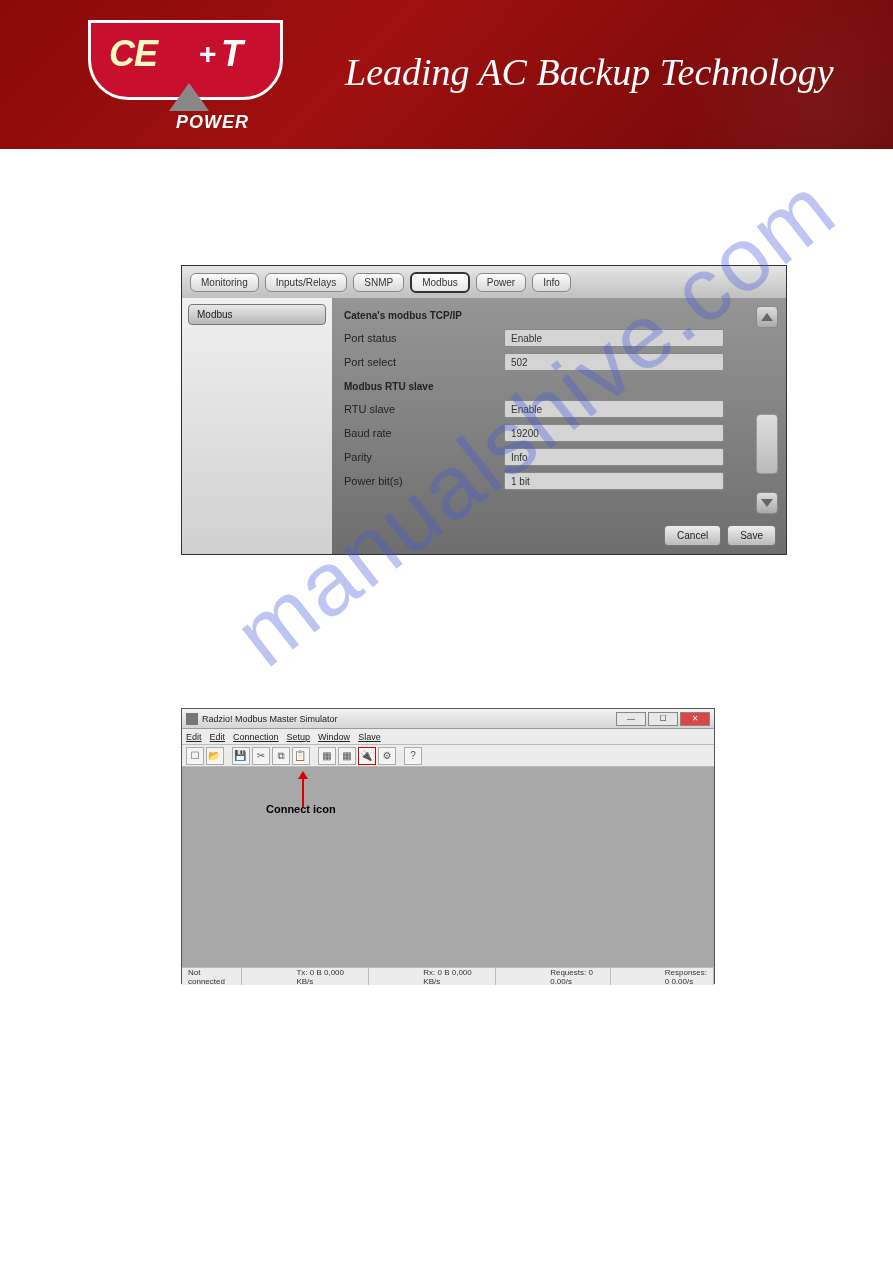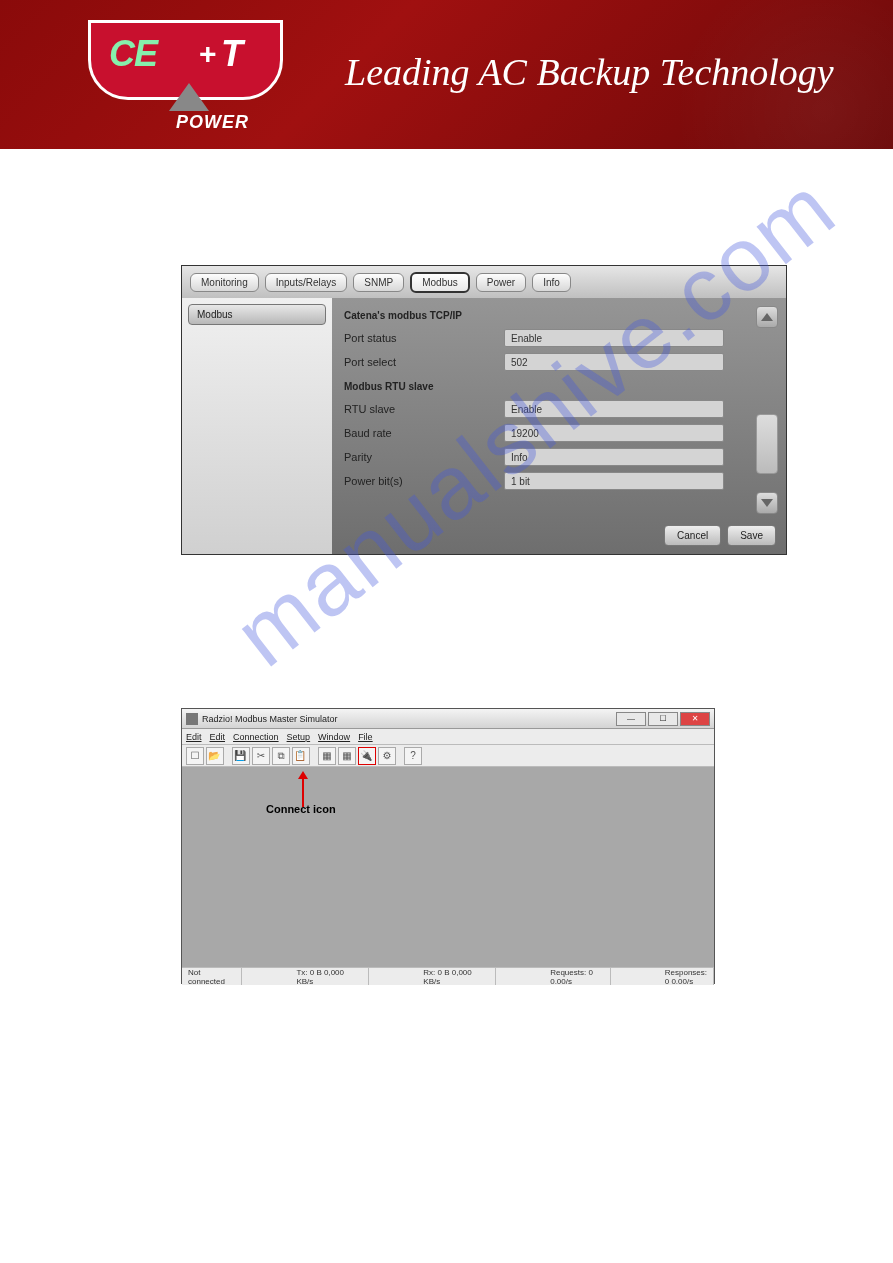--- a/index.html
+++ b/index.html
@@ -3,21 +3,21 @@
 <meta charset="utf-8">
 <style>
   * { box-sizing: border-box; margin: 0; padding: 0; }
   body { width: 893px; height: 1263px; background: #fff; font-family: Arial, sans-serif; position: relative; overflow: hidden; }
 
   
   .header-banner { width: 893px; height: 149px; background: linear-gradient(135deg, #8a0a0a 0%, #a01010 40%, #6b0808 100%); position: relative; overflow: hidden; }
   .header-banner::after { content:''; position:absolute; right:-80px; top:-40px; width:300px; height:300px; border-radius:50%; background: radial-gradient(circle, rgba(255,255,255,0.05) 0%, transparent 70%); }
   .logo-box { position: absolute; left: 88px; top: 20px; width: 195px; height: 110px; }
   .logo-shield { width: 195px; height: 80px; background: #c8102e; border-radius: 0 0 40px 40px; position: relative; border: 3px solid #fff; }
-  .logo-text-main { font-weight: 900; font-style: italic; color: #86efac; font-size: 36px; letter-spacing: -1px; position: absolute; top: 10px; left: 18px; }
+  .logo-text-main { font-weight: 900; font-style: italic; color: #fef9c3; font-size: 36px; letter-spacing: -1px; position: absolute; top: 10px; left: 18px; }
   .logo-plus { color: #fff; font-size: 30px; position: absolute; top: 14px; left: 108px; font-weight: 900; }
   .logo-t { color: #fff; font-size: 36px; font-weight: 900; font-style: italic; position: absolute; top: 10px; left: 130px; }
   .logo-tri { position:absolute; top:60px; left:78px; width:0; height:0; border-left:20px solid transparent; border-right:20px solid transparent; border-bottom:28px solid #888; }
   .logo-power { position:absolute; top:92px; left:88px; color:#fff; font-size:18px; font-weight:bold; font-style:italic; letter-spacing:1px; }
   .tagline { position:absolute; left:345px; top:50px; color:#fff; font-size:38px; font-family: 'Brush Script MT', cursive; font-style: italic; white-space: nowrap; }
 
   
   .screenshot1 { position:absolute; left:181px; top:265px; width:606px; height:290px; border:1px solid #333; background: linear-gradient(to bottom, #9a9a9a 0%, #6e6e6e 100%); }
   .s1-tabs { height: 32px; background: linear-gradient(to bottom, #e6e6e6, #c0c0c0); display:flex; align-items:center; padding: 4px 8px; gap:6px; }
   .s1-tab { background: linear-gradient(to bottom, #fdfdfd, #d8d8d8); border:1px solid #888; border-radius:6px; padding:3px 10px; font-size:10px; color:#333; cursor:pointer; }
@@ -150,21 +150,21 @@
     <div class="s2-winbtn min">—</div>
     <div class="s2-winbtn max">☐</div>
     <div class="s2-winbtn close">✕</div>
   </div>
   <div class="s2-menubar">
     <span class="s2-menu"><u>Edit</u></span>
     <span class="s2-menu"><u>Edit</u></span>
     <span class="s2-menu"><u>Connection</u></span>
     <span class="s2-menu"><u>Setup</u></span>
     <span class="s2-menu"><u>Window</u></span>
-    <span class="s2-menu"><u>File</u></span>
+    <span class="s2-menu"><u>Slave</u></span>
   </div>
   <div class="s2-toolbar">
     <div class="s2-tbtn">☐</div>
     <div class="s2-tbtn">📂</div>
     <div class="s2-sep"></div>
     <div class="s2-tbtn">💾</div>
     <div class="s2-tbtn">✂</div>
     <div class="s2-tbtn">⧉</div>
     <div class="s2-tbtn">📋</div>
     <div class="s2-sep"></div>

